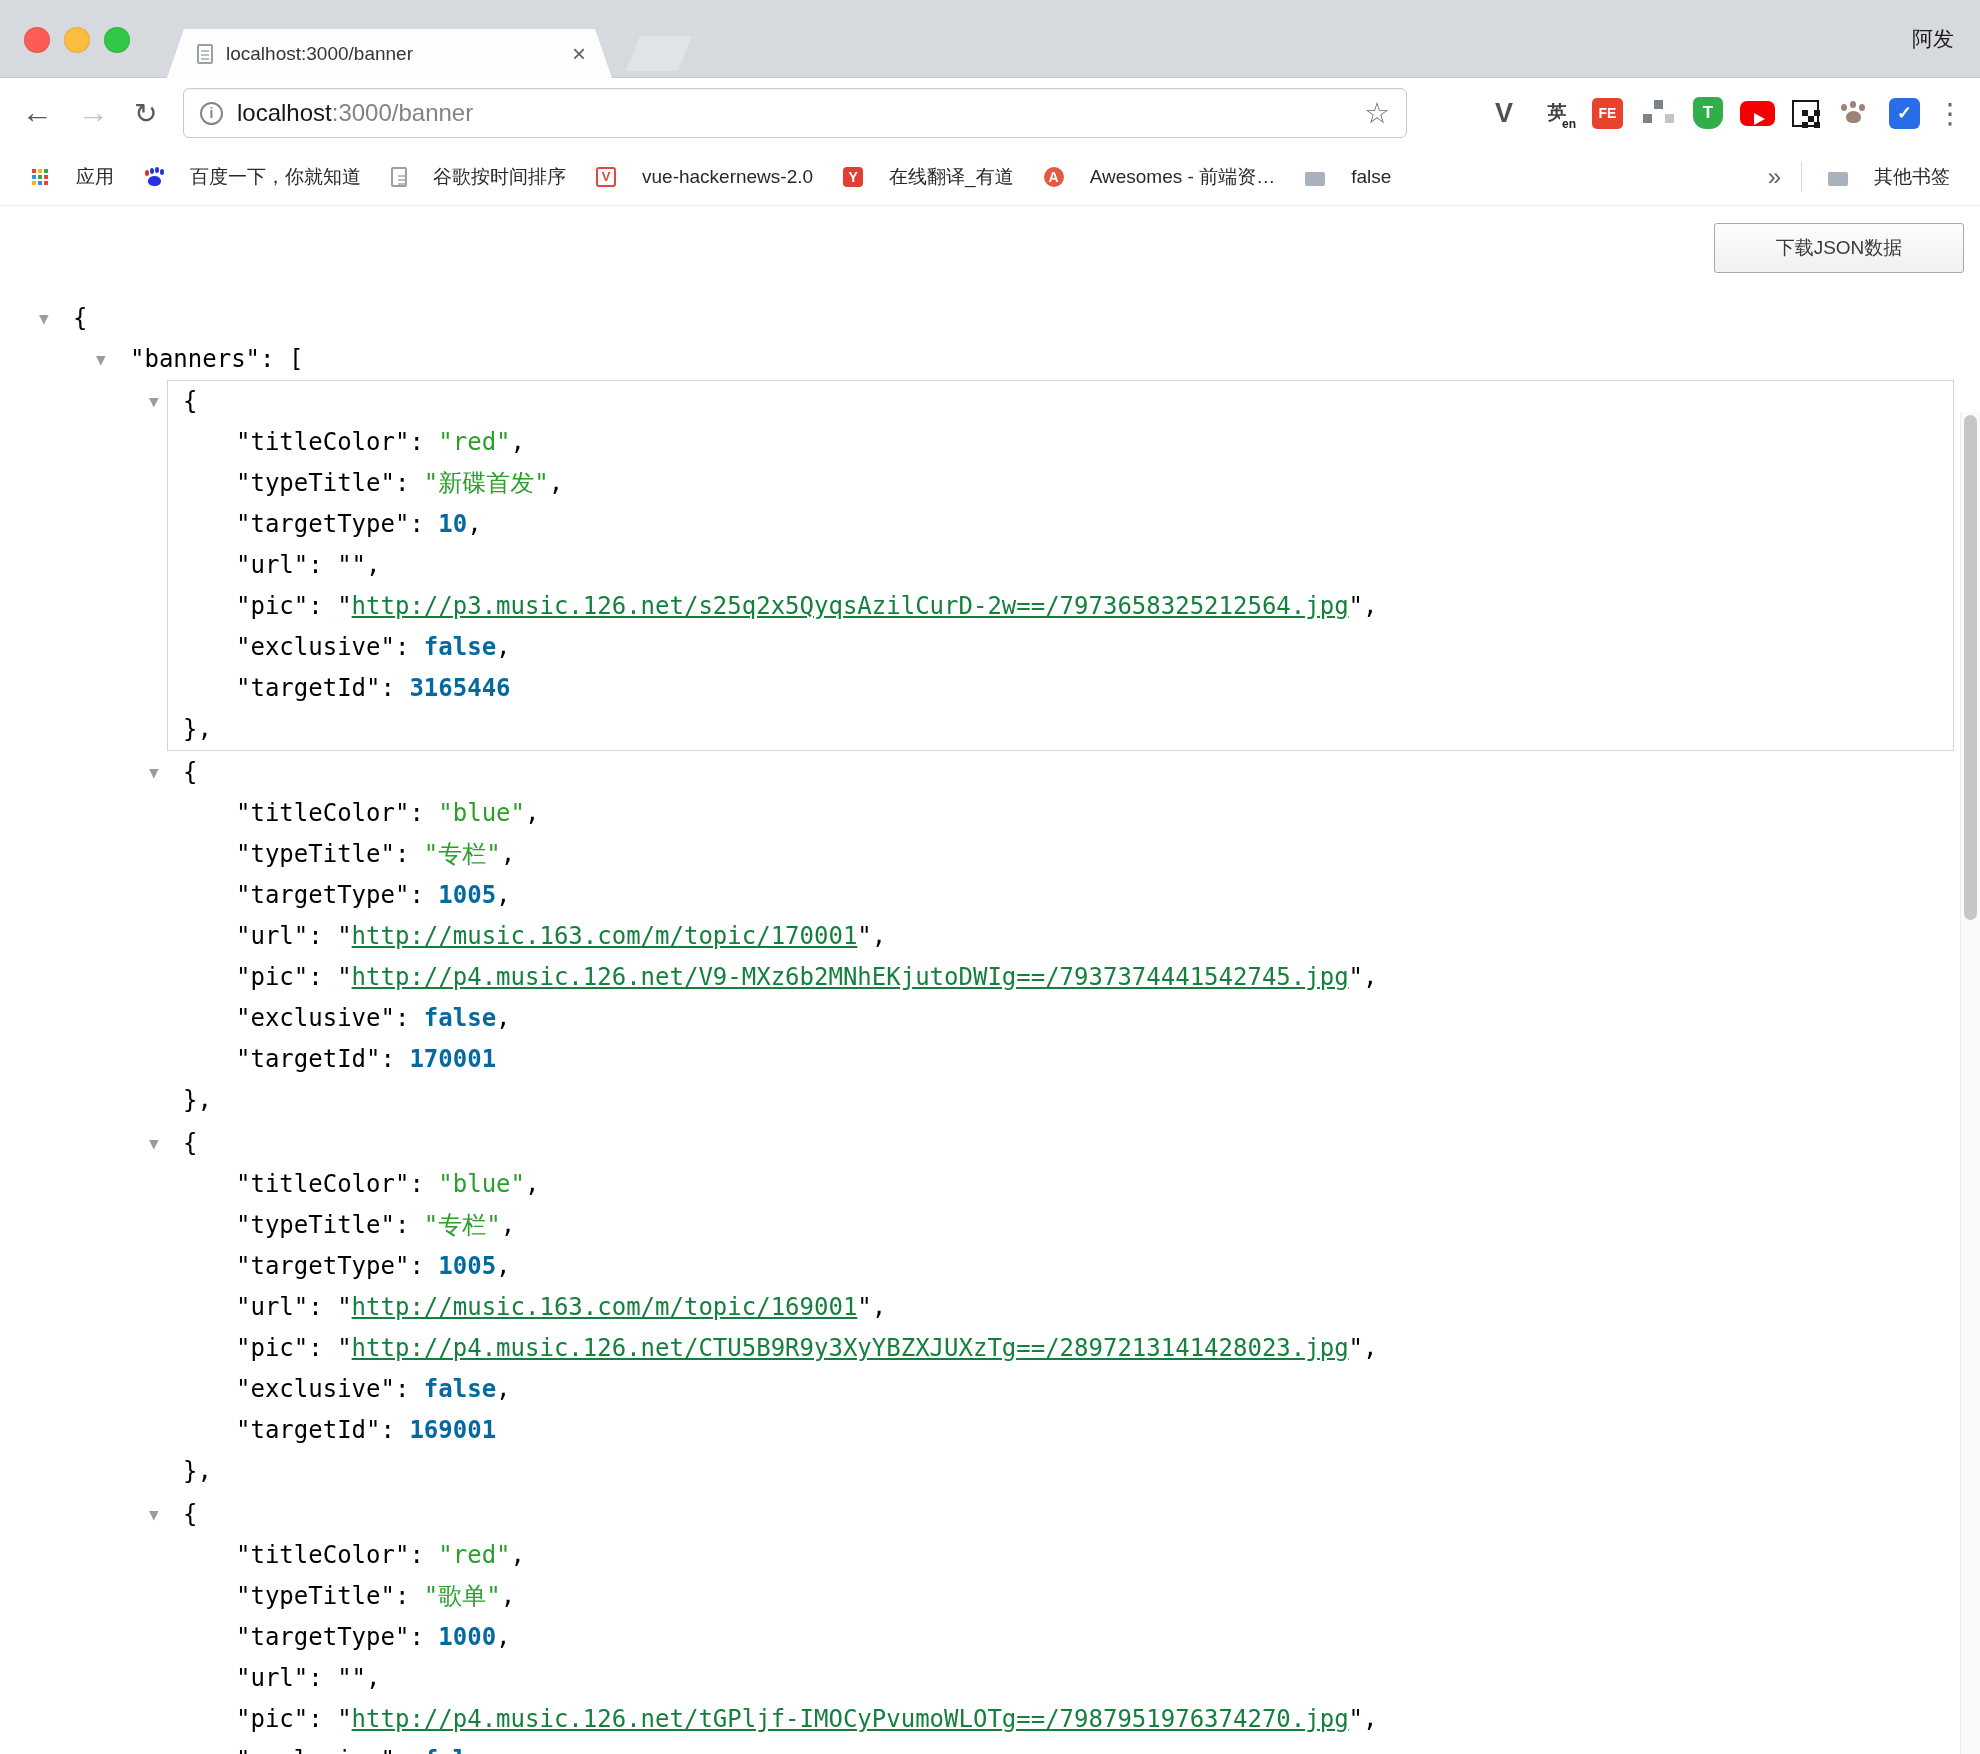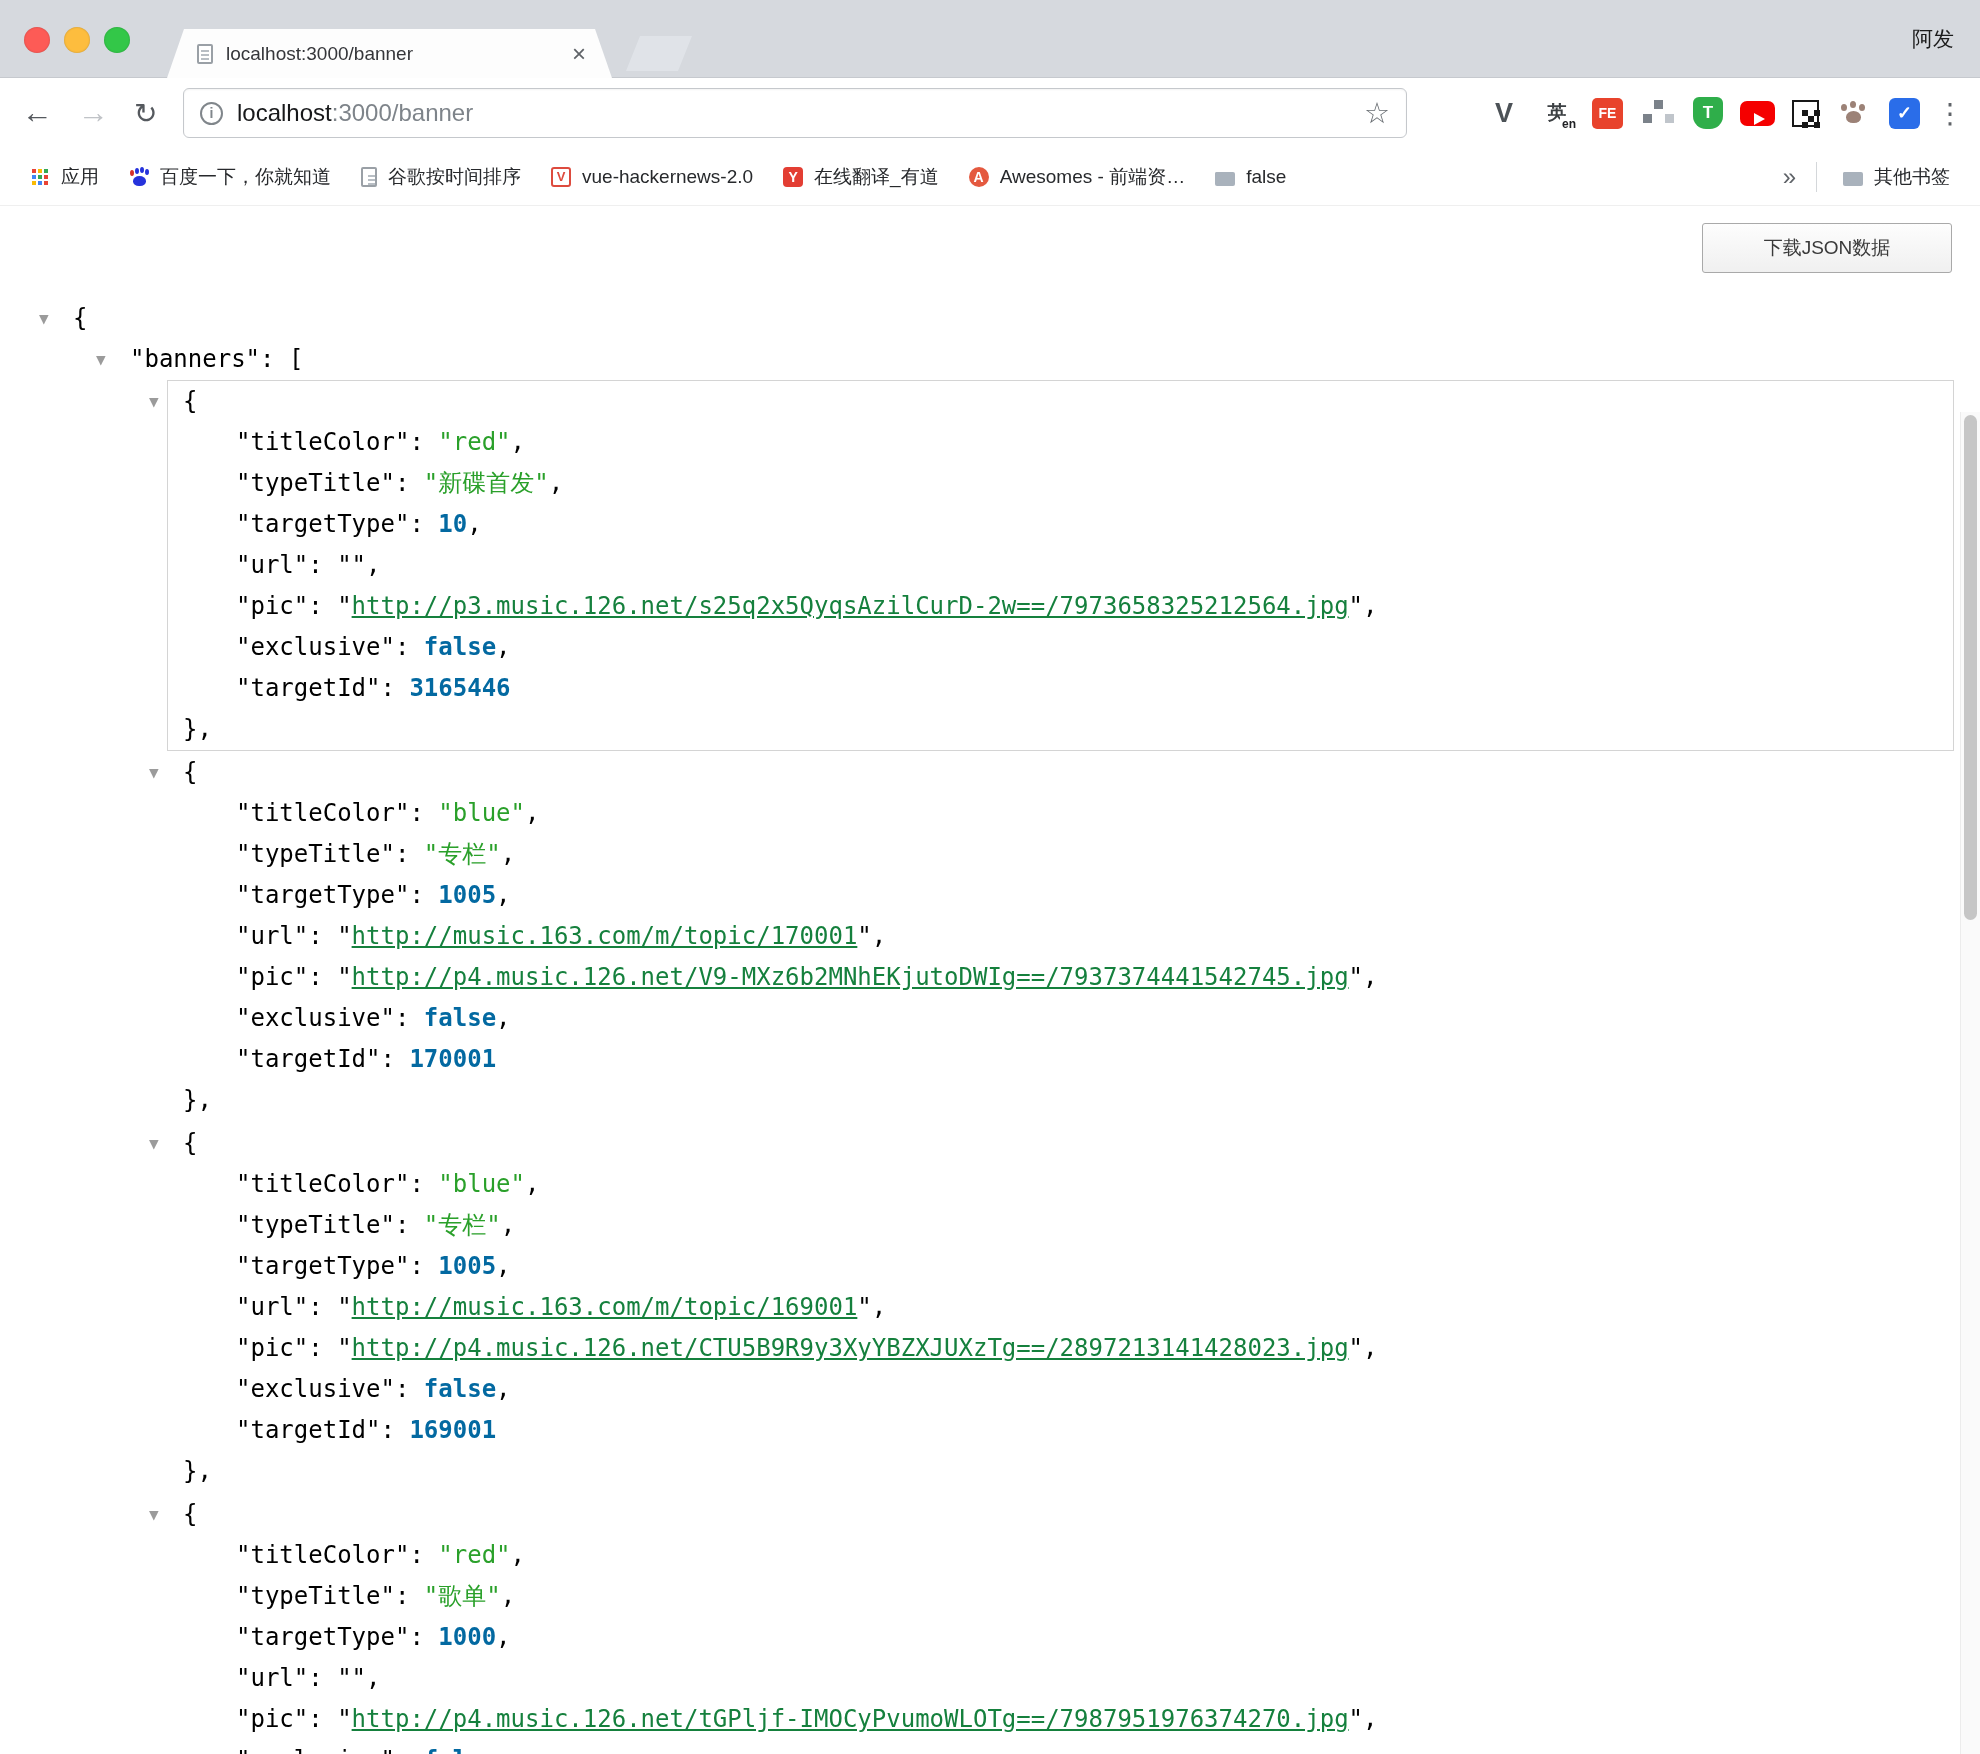--- a/index.html
+++ b/index.html
@@ -61,21 +61,21 @@
   .ext-paw::after{content:"";position:absolute;left:5px;top:9px;width:6px;height:7px;border-radius:50%;background:#9c8277;
     box-shadow:9px -3px 0 #9c8277,18px 0 0 #9c8277}
   .ext-blue-shield{background:#2a6de9;width:31px;height:31px;border-radius:6px;color:#fff}
   .ext-blue-shield::after{content:"✓";font-size:18px;font-weight:bold}
   .menubtn{position:absolute;right:16px;top:0;height:70px;display:flex;align-items:center;font-size:28px;color:#5f6368;cursor:pointer}
 
   
   .bookmarksbar{position:absolute;left:0;top:148px;width:1980px;height:58px;background:#fff;border-bottom:1px solid #efefef;
     display:flex;align-items:center;padding:0 18px}
   .bkitems{display:flex;align-items:center;gap:6px}
-  .bkitem{display:flex;align-items:center;gap:11px;height:42px;padding:0 12px;border-radius:4px;cursor:pointer}
+  .bkitem{display:flex;align-items:center;gap:26px;height:42px;padding:0 12px;border-radius:4px;cursor:pointer}
   .bklabel{font-size:19px;color:#27292c;white-space:nowrap}
   .bkright{margin-left:auto;display:flex;align-items:center;gap:14px}
   .chevron{font-size:24px;color:#5f6368;cursor:pointer;padding:0 6px}
   .bkdivider{width:1px;height:30px;background:#d4d7da}
   .bicon{width:20px;height:20px;position:relative;flex:none;display:flex;align-items:center;justify-content:center}
   .bicon-apps-grid::before{content:"";position:absolute;left:2px;top:2px;width:4px;height:4px;background:#e94335;
     box-shadow:6px 0 0 #fabb05,12px 0 0 #34a853,0 6px 0 #4285f4,6px 6px 0 #34a853,12px 6px 0 #e94335,
     0 12px 0 #fabb05,6px 12px 0 #4285f4,12px 12px 0 #e94335}
   .bicon-baidu-paw::before{content:"";position:absolute;left:4px;top:9px;width:13px;height:10px;border-radius:50% 50% 46% 46%;background:#2633dc}
   .bicon-baidu-paw::after{content:"";position:absolute;left:1px;top:3px;width:4px;height:6px;border-radius:50%;background:#d6322c;
@@ -86,21 +86,21 @@
   .bicon-vue-v::after{content:"V"}
   .bicon-youdao-y{background:#e33e33;border-radius:4px;color:#fff;font-size:14px;font-weight:bold}
   .bicon-youdao-y::after{content:"Y"}
   .bicon-awesomes-a{background:#e4593f;border-radius:50%;color:#fff;font-size:14px;font-weight:bold}
   .bicon-awesomes-a::after{content:"A"}
   .bicon-folder{width:20px;height:14px;background:#a9b2bc;border-radius:2px;margin-top:4px}
   .bicon-folder::before{content:"";position:absolute;top:0px;left:0;width:8px;height:4px;background:#a9b2bc;border-radius:2px 2px 0 0}
 
   
   .content{position:absolute;left:0;top:206px;width:1980px;height:1548px;background:#fff}
-  .actions{position:absolute;top:17px;right:28px;display:flex;gap:18px;z-index:2}
+  .actions{position:absolute;top:17px;right:16px;display:flex;gap:18px;z-index:2}
   .btn{height:50px;font-size:19px;color:#3a3a3a;background:linear-gradient(#fdfdfd,#f0f0f0);
     border:1px solid #a9a9a9;border-radius:3px;display:flex;align-items:center;justify-content:center;cursor:pointer}
   .btn-download{width:250px}
   .btn-group{display:flex}
   .btn-group .btn{background:linear-gradient(#fafafa,#ececec)}
   .btn-format{width:160px;border-radius:3px 0 0 3px}
   .btn-collapse{width:148px;border-radius:0 3px 3px 0;margin-left:-1px}
 
   
   .json-tree{position:absolute;left:0;top:92px;width:1980px;

